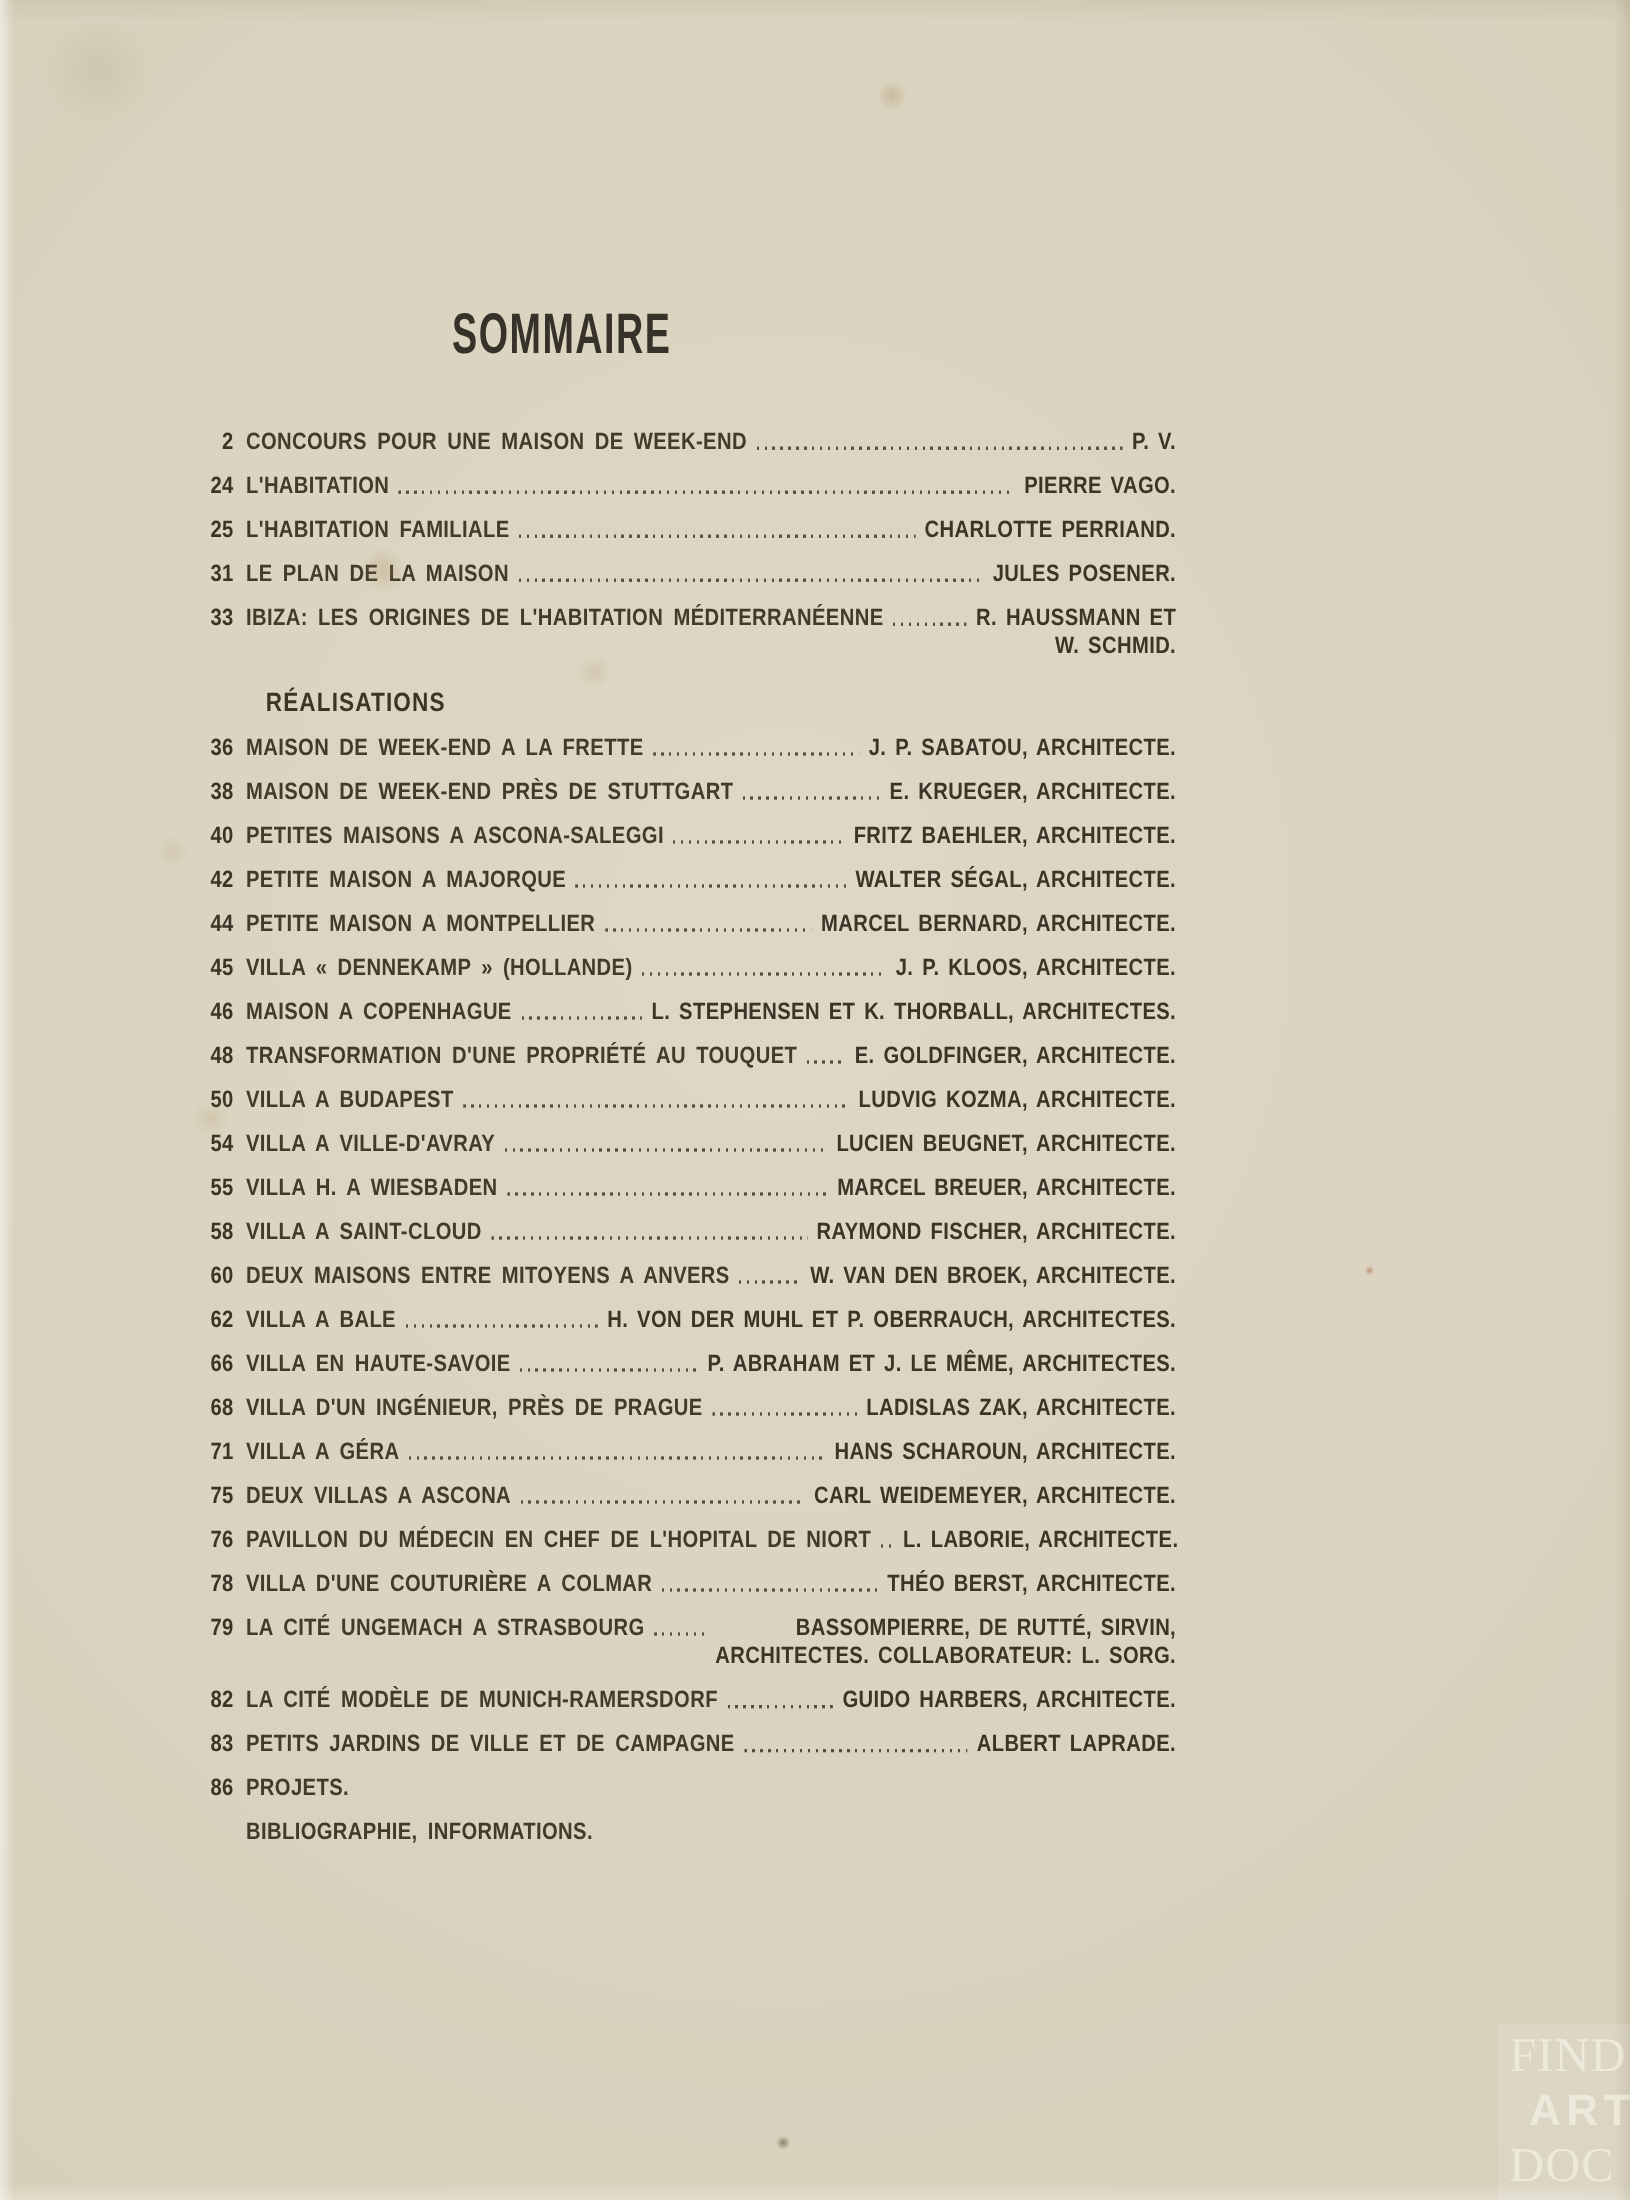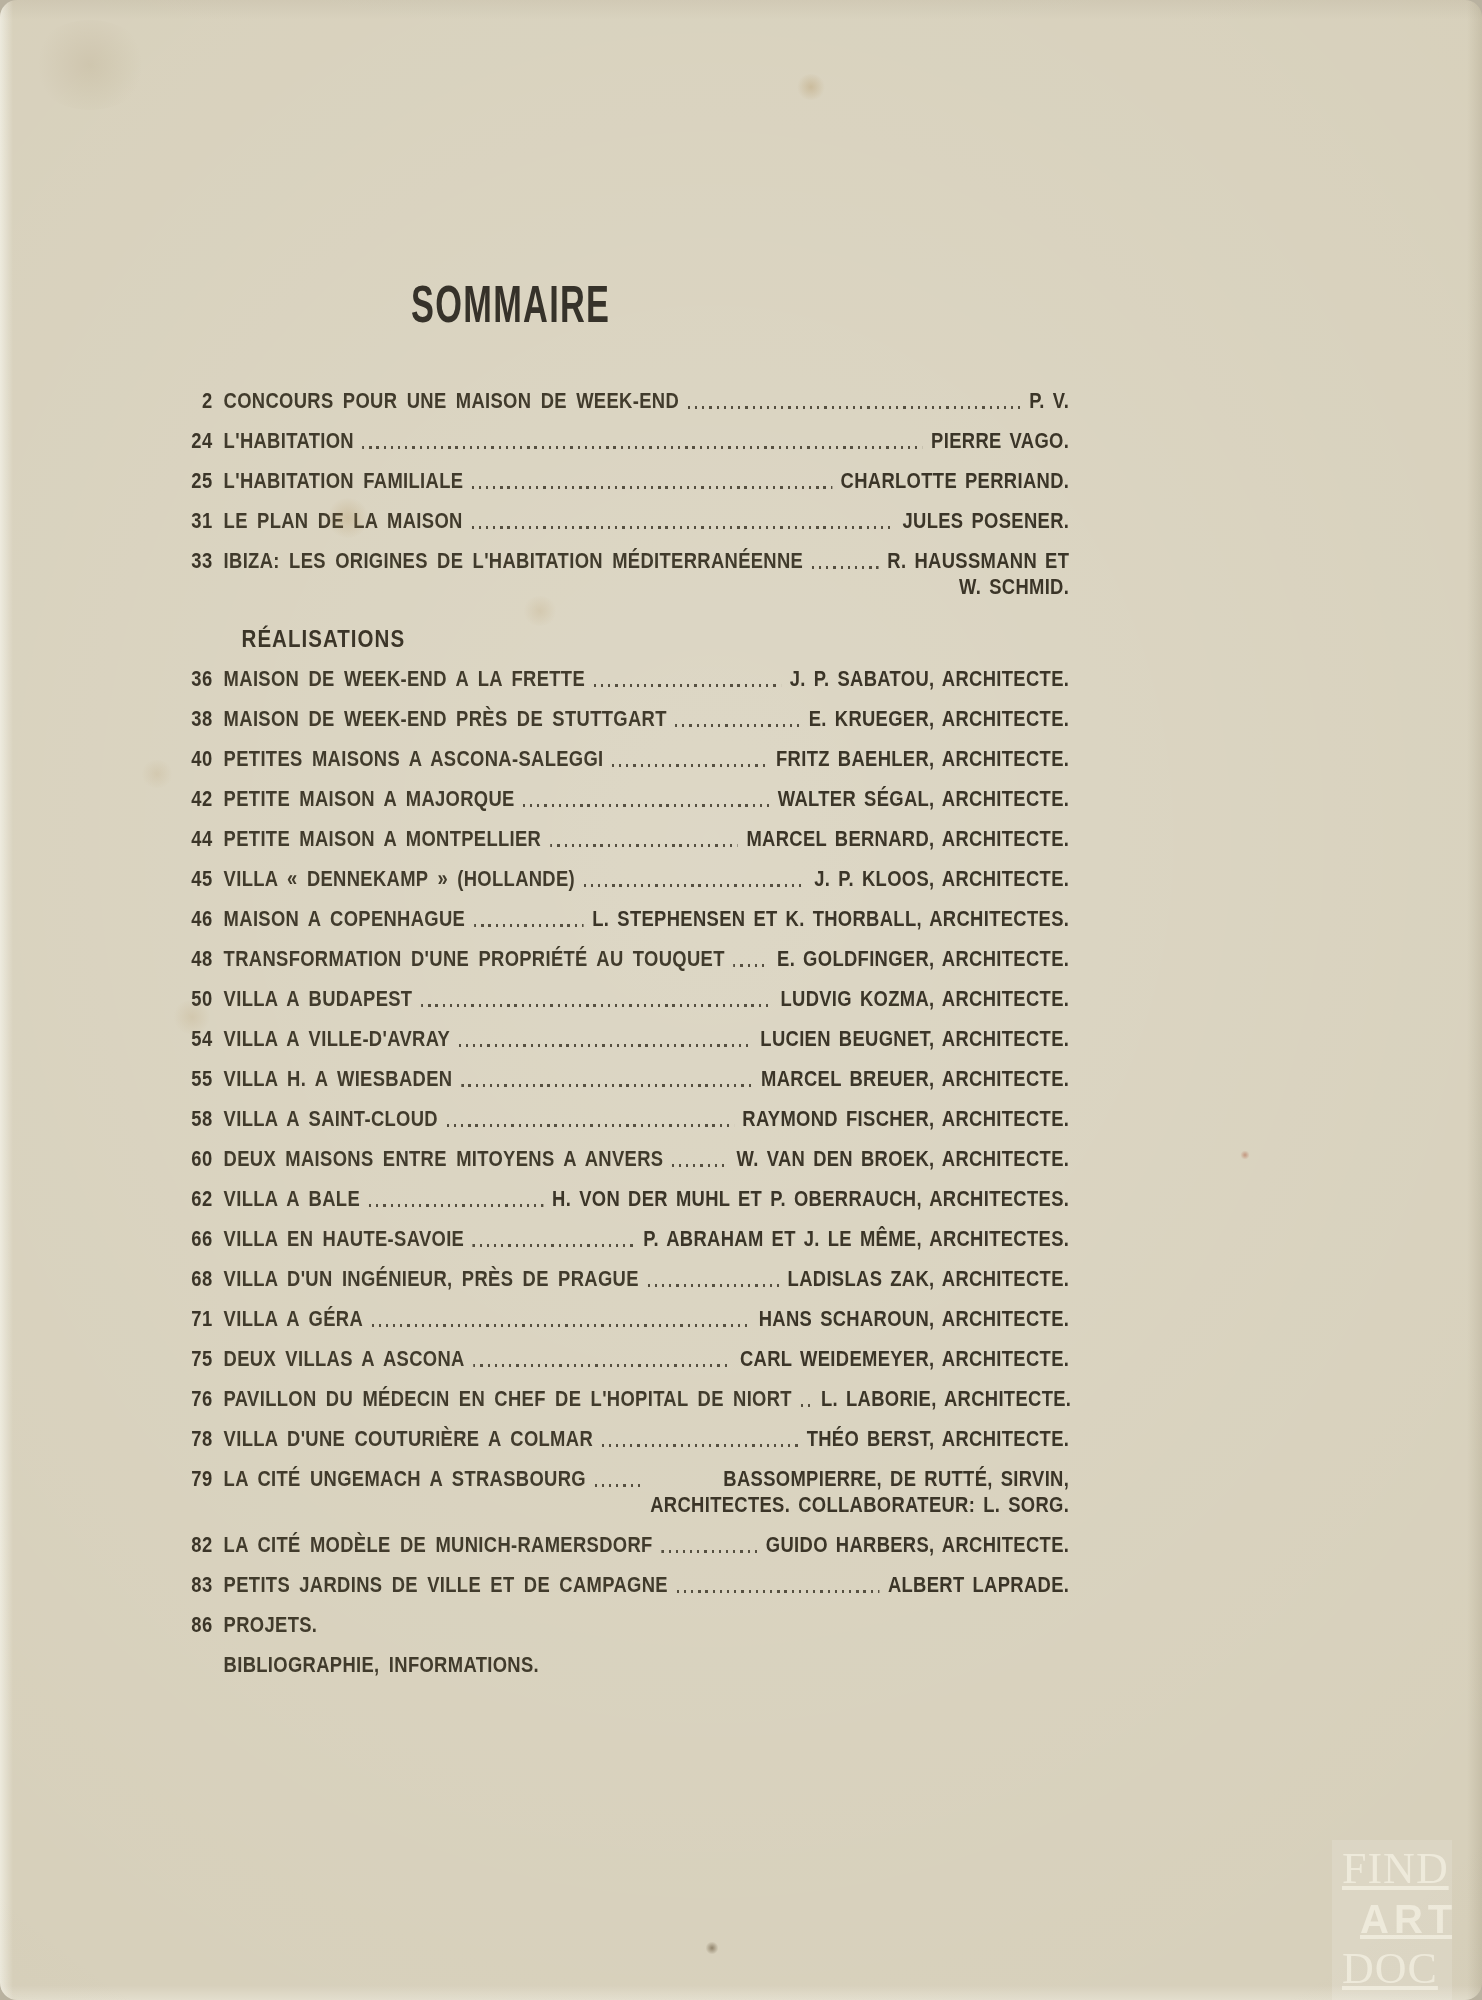--- a/index.html
+++ b/index.html
@@ -13,21 +13,20 @@
     width: 1482px; height: 2000px;
     overflow: hidden;
     color: #3e382b;
     background:
       radial-gradient(140% 120% at 48% 42%, rgba(255,255,255,0.16) 0%, rgba(255,255,255,0) 55%, rgba(101,88,58,0.12) 100%),
       linear-gradient(to right, rgba(255,255,248,0.55) 0px, rgba(255,255,248,0) 13px),
       linear-gradient(to left, rgba(101,88,58,0.14) 0px, rgba(101,88,58,0) 15px),
       linear-gradient(to bottom, rgba(101,88,58,0.08) 0px, rgba(101,88,58,0) 20px),
       linear-gradient(to top, rgba(255,255,248,0.30) 0px, rgba(255,255,248,0) 15px),
       #d7d0bb;
-    border-radius: 17px;
   }
   .page-title {
     position: absolute;
     left: 411px; top: 278px;
     margin: 0;
     font-size: 52px; line-height: 1;
     font-weight: 700;
     letter-spacing: 2px;
     color: #36322a;
     transform: scaleX(0.66);
@@ -85,28 +84,27 @@
     margin: 24px 0 12px 72px;
     font-size: 24px;
     line-height: 30px;
     letter-spacing: 1.2px;
     font-weight: 700;
     color: #3b3528;
   }
 
   .watermark {
     position: absolute;
-    left: 1332px; top: 1840px;
+    left: 1362px; top: 1840px;
     width: 120px; height: 160px;
     background: rgba(255,255,255,0.14);
     overflow: hidden;
     padding: 4px 0 0 10px;
     box-sizing: border-box;
     color: rgba(255,253,242,0.50);
-    text-decoration: underline;
   }
   .wm-line {
     font-family: "Liberation Serif", serif;
     font-size: 44px;
     line-height: 50px;
     letter-spacing: 1px;
     white-space: nowrap;
   }
   .wm-bold {
     font-family: "Liberation Sans", sans-serif;

